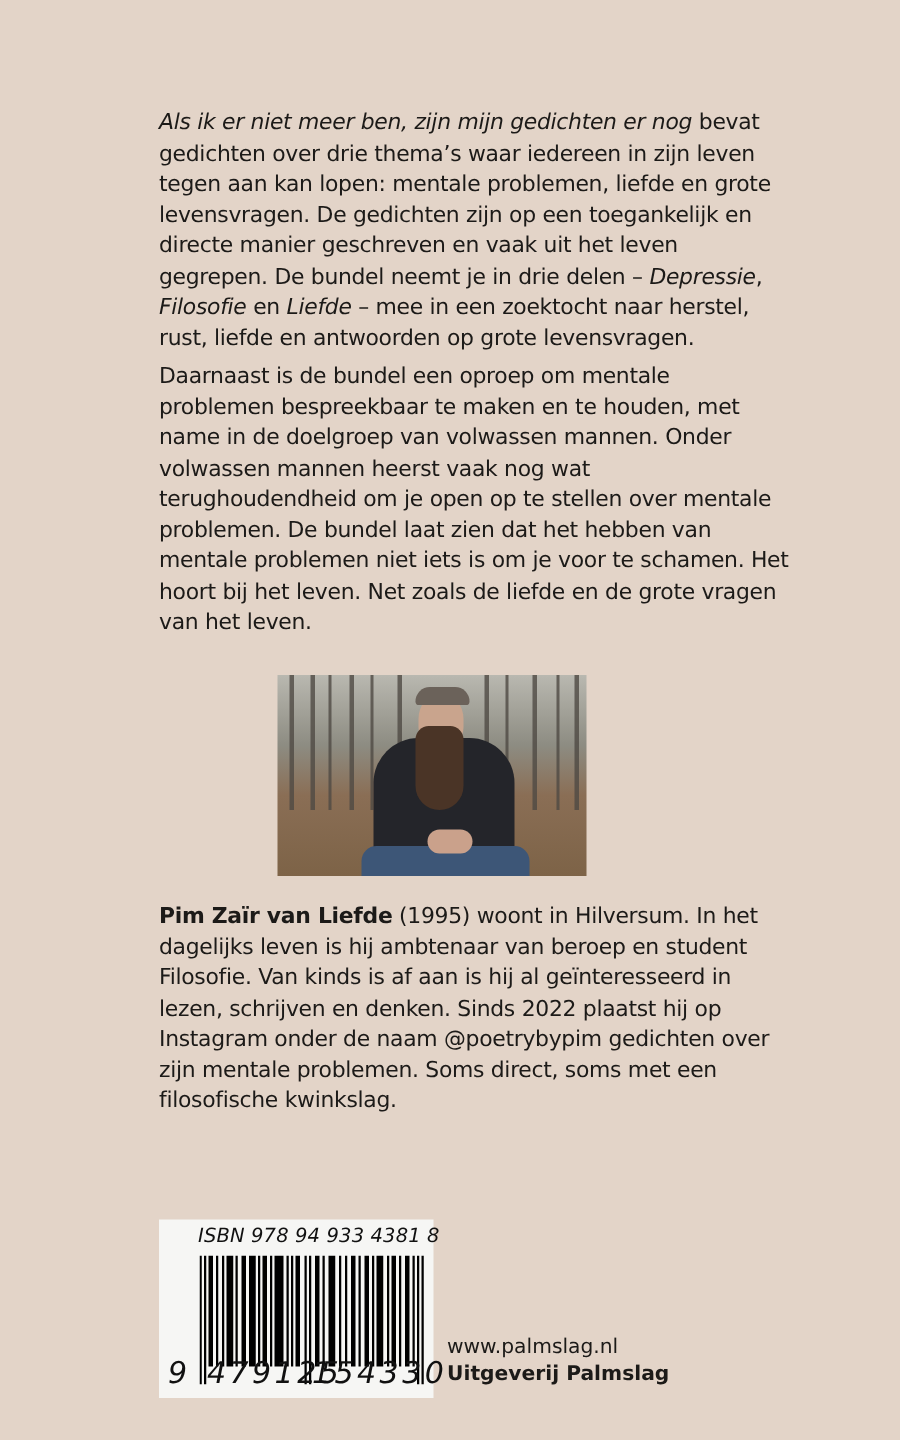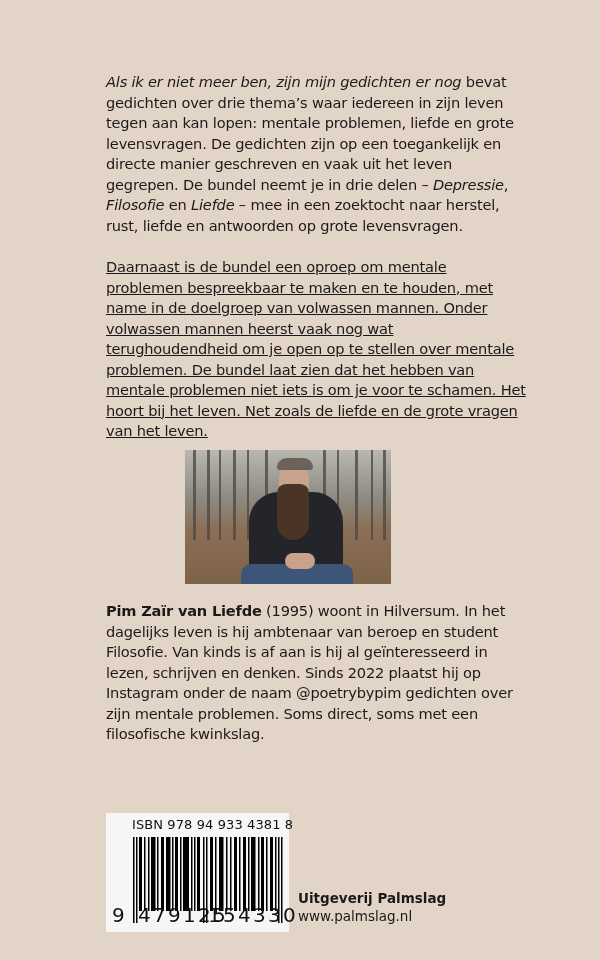--- a/index.html
+++ b/index.html
@@ -14,21 +14,21 @@
   .text {
     position: absolute;
     left: 106px;
     width: 420px;
     font-size: 14.6px;
     line-height: 20.5px;
     letter-spacing: -0.2px;
     margin: 0;
   }
   #p1 { top: 72px; }
-  #p2 { top: 257px; text-decoration: underline; }
+  #p2 { top: 241px; }
   #p3 { top: 601px; }
   .text em { font-style: italic; text-align: center; }
   .text b { font-weight: bold; }
 
   #photo {
     position: absolute;
     left: 185px; top: 450px;
     width: 206px; height: 134px;
     overflow: hidden;
     background:
@@ -73,20 +73,21 @@
     width: 30px; height: 16px;
     background: #caa18b;
     border-radius: 8px;
   }
 
   #barcode-box {
     position: absolute;
     left: 106px; top: 813px;
     width: 183px; height: 119px;
     background: #f6f6f4;
+    font-style: italic;
   }
   #isbn-text {
     position: absolute;
     left: 26px; top: 4px;
     font-size: 13px;
     letter-spacing: 0.1px;
     color: #111;
     white-space: nowrap;
   }
   #bars {
@@ -191,15 +192,15 @@
     </g>
   </svg>
   <div id="ean-digits">
     <span id="ean-first">9</span>
     <span id="ean-left">479125</span>
     <span id="ean-right">154330</span>
   </div>
 </div>
 
 <div id="publisher">
+  <span id="publisher-url">www.palmslag.nl</span>
   <span id="publisher-name">Uitgeverij Palmslag</span>
-  <span id="publisher-url">www.palmslag.nl</span>
 </div>
 
 </body></html>

